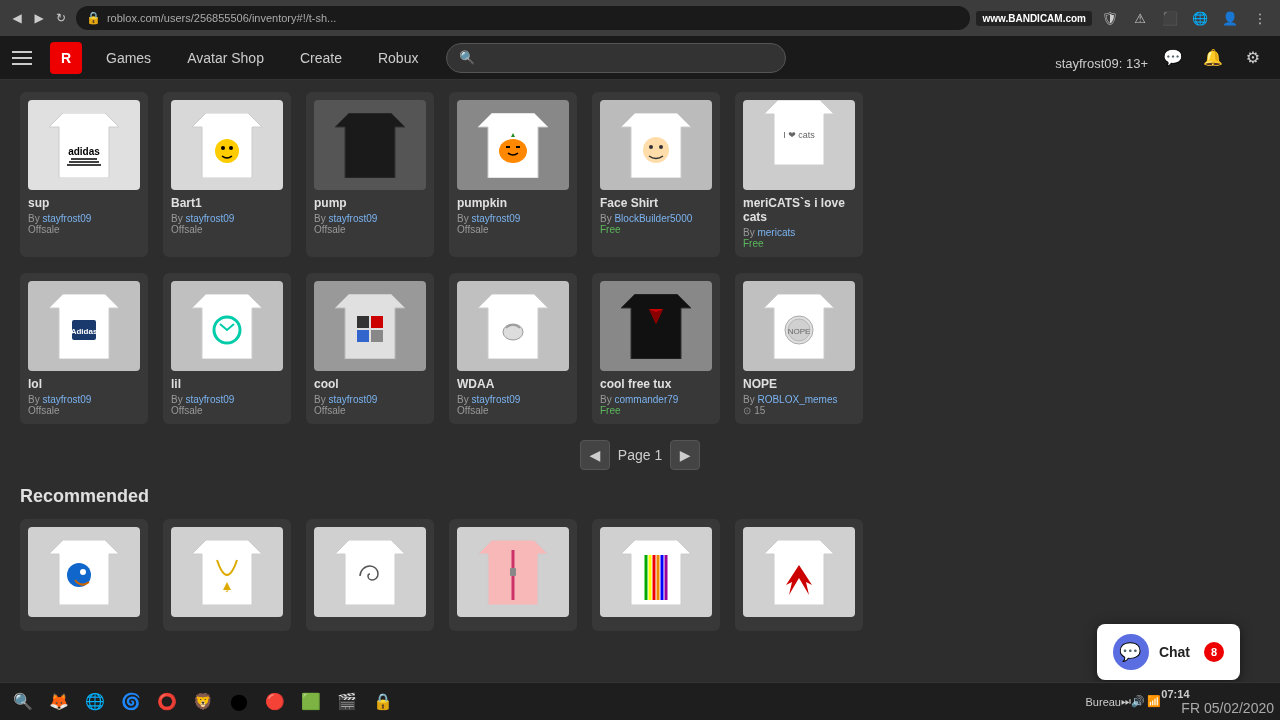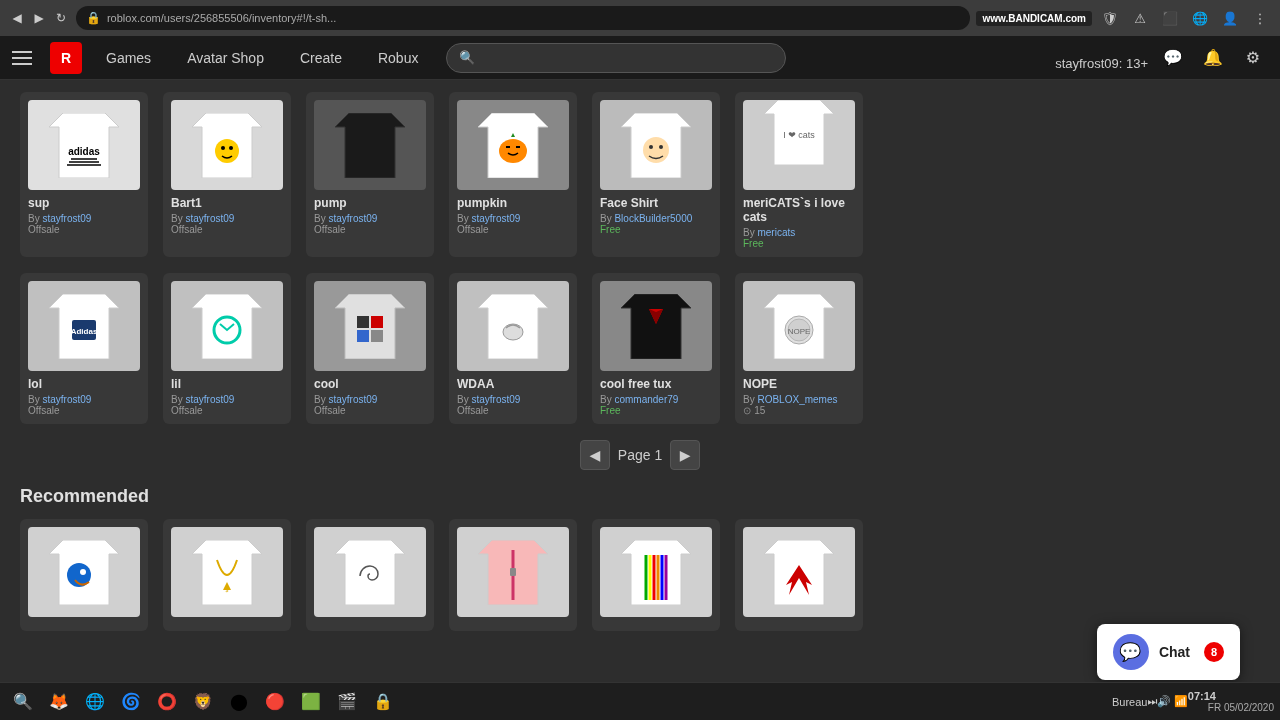--- a/index.html
+++ b/index.html
@@ -525,18 +525,18 @@
   <div class="taskbar-icon">🟩</div>
   <div class="taskbar-icon">🎬</div>
   <div class="taskbar-icon">🔒</div>
 
   <div class="taskbar-right">
     <span>Bureau</span>
     <span>⏭</span>
     <span>🔊 📶</span>
     <div>
       <div style="font-weight:bold;">07:14</div>
-      <div style="font-size:10px; color:#aaa;padding-left:20px;">
+      <div style="font-size:14px; color:#aaa;padding-left:20px;">
         <span>FR</span> <span>05/02/2020</span>
       </div>
     </div>
   </div>
 </div>
 
 </body></html>

